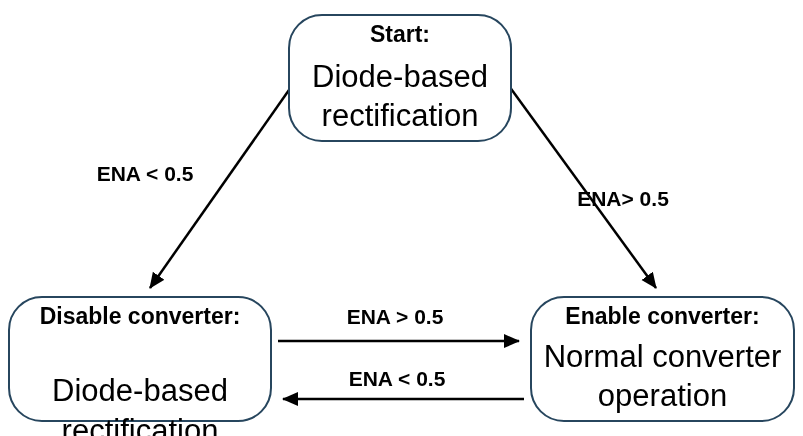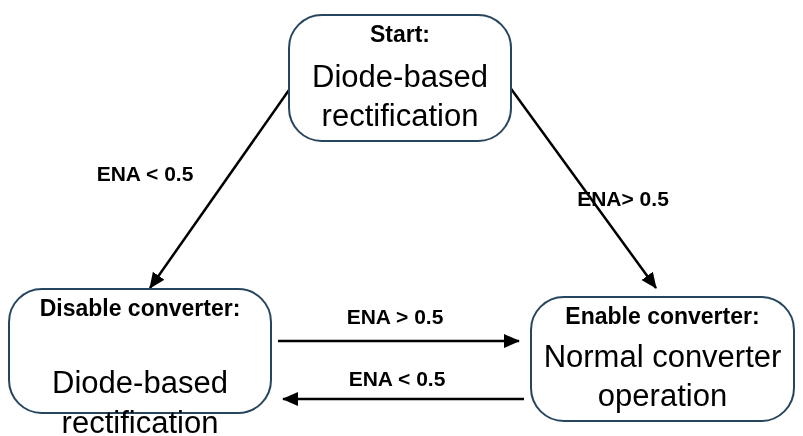--- a/index.html
+++ b/index.html
@@ -71,21 +71,21 @@
     <line x1="278" y1="341" x2="519" y2="341" stroke="#000000" stroke-width="2.5" marker-end="url(#arrowhead)"></line>
     <line x1="524" y1="399" x2="283" y2="399" stroke="#000000" stroke-width="2.5" marker-end="url(#arrowhead)"></line>
   </svg>
 
   <div class="node" style="left:288px; top:14px; width:224px; height:128px;">
     <div class="title">Start:</div>
     <div class="body">Diode-based
 rectification</div>
   </div>
 
-  <div class="node" style="left:8px; top:288px; width:264px; height:126px;gap:40px;">
+  <div class="node" style="left:8px; top:296px; width:264px; height:126px;gap:40px;">
     <div class="title">Disable converter:</div>
     <div class="body">Diode-based
 rectification</div>
   </div>
 
   <div class="node" style="left:530px; top:296px; width:265px; height:126px;padding-left:8px;">
     <div class="title">Enable converter:</div>
     <div class="body">Normal converter
 operation</div>
   </div>

